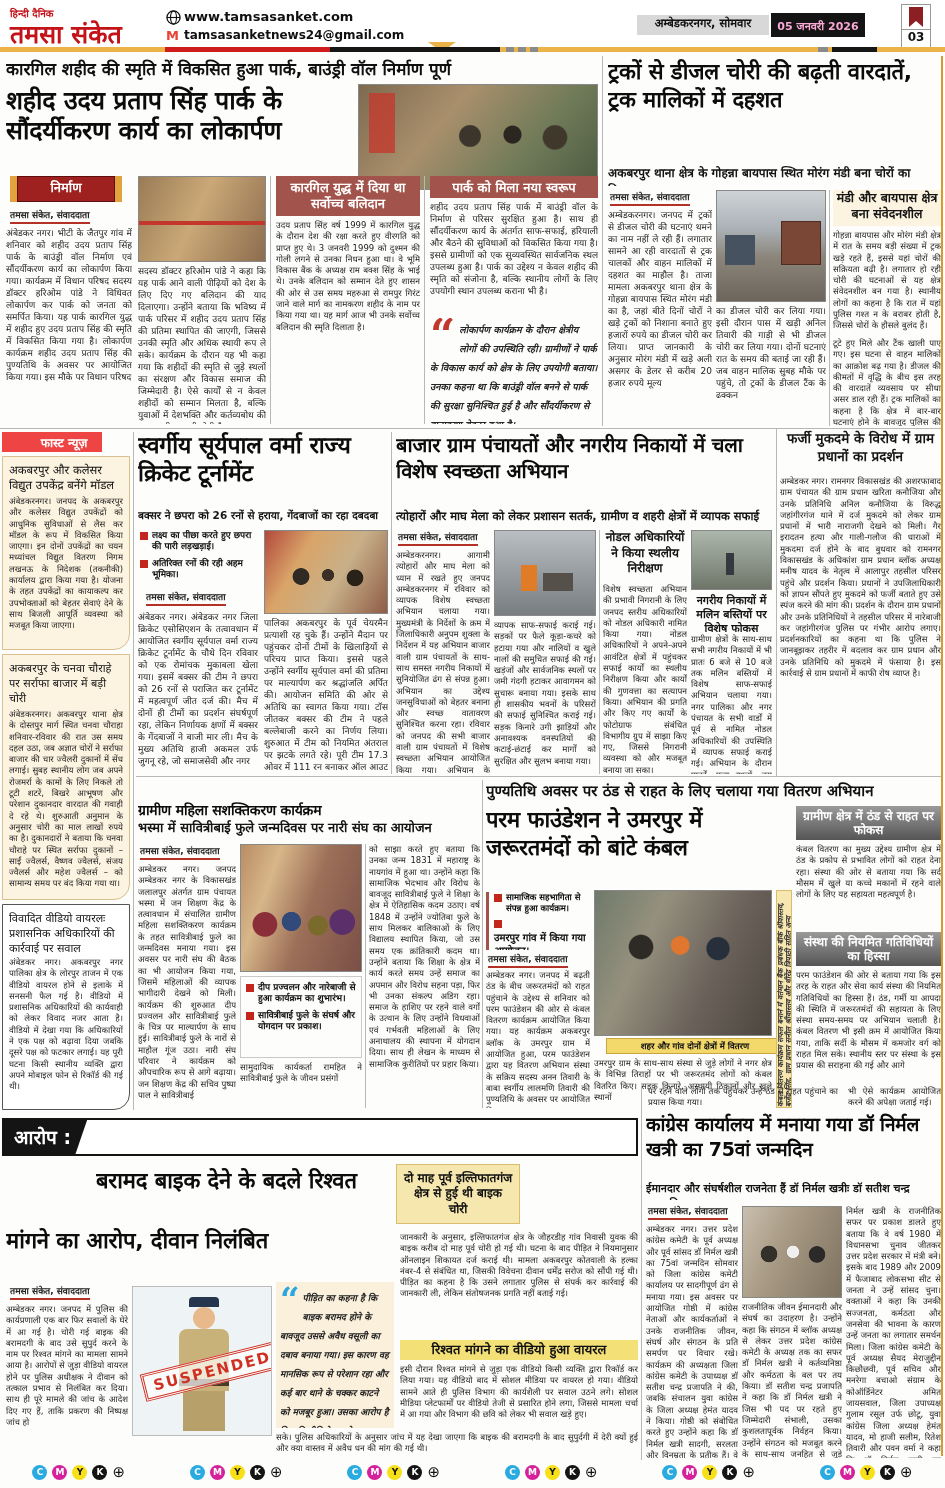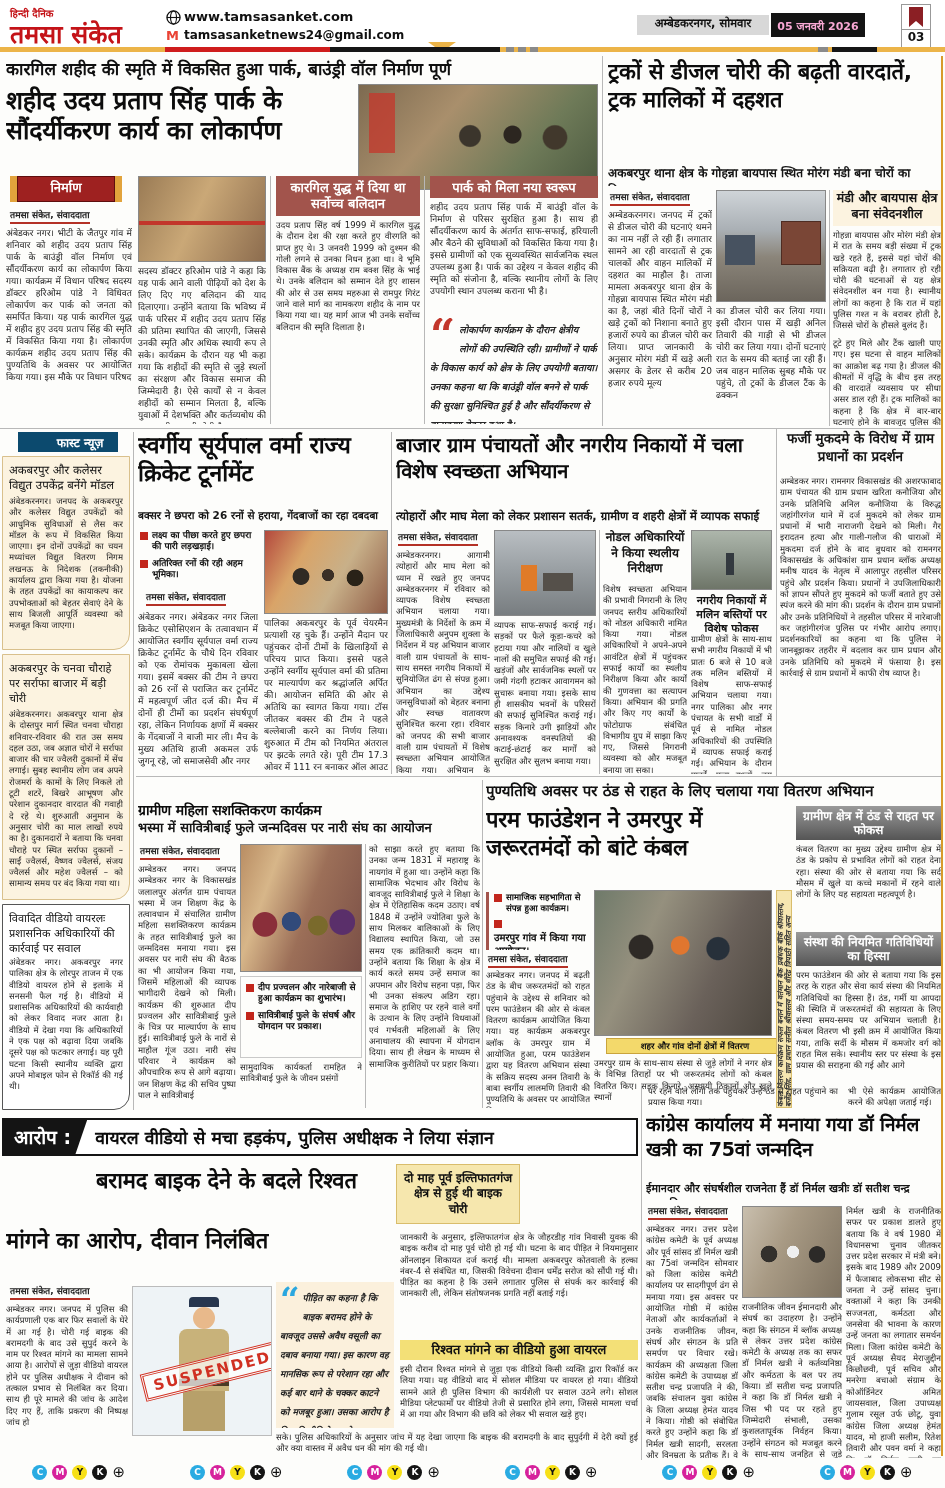--- a/index.html
+++ b/index.html
@@ -113,21 +113,21 @@
   <div class="abs" style="left:64px;top:30px;width:40px;height:44px;background:#7a4636;border:1px solid #4e2c22;"></div>
   <div class="abs" style="left:8px;top:44px;width:30px;height:30px;background:#475260;"></div>
 </div>
 <div class="abs bt" style="left:716px;top:306px;width:110px;height:120px;">का डीजल चोरी कर लिया गया। इसी दौरान पास में खड़ी अनिल तिवारी की गाड़ी से भी डीजल चोरी कर लिया गया। दोनों घटनाएं रात के समय की बताई जा रही हैं। जब वाहन मालिक सुबह मौके पर पहुंचे, तो ट्रकों के डीजल टैंक के ढक्कन</div>
 <div class="abs vr" style="left:829px;top:190px;height:236px;"></div>
 <div class="abs sub" style="left:833px;top:190px;width:108px;height:36px;font-size:12.5px;text-align:center;line-height:1.25;background:#fcf3e0;">मंडी और बायपास क्षेत्र बना संवेदनशील</div>
 <div class="abs bt85" style="left:833px;top:230px;width:108px;height:106px;">गोहन्ना बायपास और मोरंग मंडी क्षेत्र में रात के समय बड़ी संख्या में ट्रक खड़े रहते हैं, इससे यहां चोरों की सक्रियता बढ़ी है। लगातार हो रही चोरी की घटनाओं से यह क्षेत्र संवेदनशील बन गया है। स्थानीय लोगों का कहना है कि रात में यहां पुलिस गश्त न के बराबर होती है, जिससे चोरों के हौसले बुलंद हैं।</div>
 <div class="abs bt85" style="left:833px;top:338px;width:108px;height:88px;">टूटे हुए मिले और टैंक खाली पाए गए। इस घटना से वाहन मालिकों का आक्रोश बढ़ गया है। डीजल की कीमतों में वृद्धि के बीच इस तरह की वारदातें व्यवसाय पर सीधा असर डाल रही हैं। ट्रक मालिकों का कहना है कि क्षेत्र में बार-बार घटनाएं होने के बावजूद पुलिस की लापरवाही से दहशत है। उन्होंने पुलिस अधीक्षक से जांच कर कार्रवाई की मांग की है।</div>
 <div class="abs hr" style="left:0;top:428px;width:941px;"></div>
 
-<div class="abs" style="left:18px;top:432px;width:100px;height:20px;background:#0c4a6e;color:#fff;font-weight:700;font-size:12px;display:flex;align-items:center;justify-content:center;padding-left:24px;">
+<div class="abs" style="left:2px;top:432px;width:100px;height:20px;background:#ef4444;color:#fff;font-weight:700;font-size:12px;display:flex;align-items:center;justify-content:center;padding-left:24px;">
   <span>फास्ट न्यूज़</span>
 </div>
 <div class="abs creambox" style="left:2px;top:456px;width:128px;height:194px;">
   <div class="fn-title" style="font-size:11.5px;margin-bottom:4px;">अकबरपुर और कलेसर विद्युत उपकेंद्र बनेंगे मॉडल</div>
   <div class="bt85" style="height:140px;">अंबेडकरनगर। जनपद के अकबरपुर और कलेसर विद्युत उपकेंद्रों को आधुनिक सुविधाओं से लैस कर मॉडल के रूप में विकसित किया जाएगा। इन दोनों उपकेंद्रों का चयन मध्यांचल विद्युत वितरण निगम लखनऊ के निदेशक (तकनीकी) कार्यालय द्वारा किया गया है। योजना के तहत उपकेंद्रों का कायाकल्प कर उपभोक्ताओं को बेहतर सेवाएं देने के साथ बिजली आपूर्ति व्यवस्था को मजबूत किया जाएगा।</div>
 </div>
 <div class="abs creambox" style="left:2px;top:654px;width:128px;height:246px;">
   <div class="fn-title" style="font-size:11px;margin-bottom:4px;">अकबरपुर के चनवा चौराहे पर सर्राफा बाजार में बड़ी चोरी</div>
   <div class="bt85" style="height:204px;">अंबेडकरनगर। अकबरपुर थाना क्षेत्र के दोस्तपुर मार्ग स्थित चनवा चौराहा शनिवार-रविवार की रात उस समय दहल उठा, जब अज्ञात चोरों ने सर्राफा बाजार की चार ज्वैलरी दुकानों में सेंध लगाई। सुबह स्थानीय लोग जब अपने रोजमर्रा के कामों के लिए निकले तो टूटी शटरें, बिखरे आभूषण और परेशान दुकानदार वारदात की गवाही दे रहे थे। शुरुआती अनुमान के अनुसार चोरी का माल लाखों रुपये का है। दुकानदारों ने बताया कि चनवा चौराहे पर स्थित सर्राफा दुकानों – साईं ज्वैलर्स, वैष्णव ज्वैलर्स, संजय ज्वैलर्स और महेश ज्वैलर्स – को सामान्य समय पर बंद किया गया था।</div>
 </div>
@@ -226,21 +226,20 @@
 <div class="abs bt85" style="left:796px;top:844px;width:145px;height:84px;">कंबल वितरण का मुख्य उद्देश्य ग्रामीण क्षेत्र में ठंड के प्रकोप से प्रभावित लोगों को राहत देना रहा। संस्था की ओर से बताया गया कि सर्द मौसम में खुले या कच्चे मकानों में रहने वाले लोगों के लिए यह सहायता महत्वपूर्ण है।</div>
 <div class="abs graybox" style="left:796px;top:932px;width:145px;height:34px;font-size:12px;line-height:1.2;">संस्था की नियमित गतिविधियों का हिस्सा</div>
 <div class="abs bt85" style="left:796px;top:970px;width:145px;height:138px;">परम फाउंडेशन की ओर से बताया गया कि इस तरह के राहत और सेवा कार्य संस्था की नियमित गतिविधियों का हिस्सा हैं। ठंड, गर्मी या आपदा की स्थिति में जरूरतमंदों की सहायता के लिए संस्था समय-समय पर अभियान चलाती है। कंबल वितरण भी इसी क्रम में आयोजित किया गया, ताकि सर्दी के मौसम में कमजोर वर्ग को राहत मिल सके। स्थानीय स्तर पर संस्था के इस प्रयास की सराहना की गई और आगे</div>
 <div class="abs bt85" style="left:648px;top:1086px;width:190px;height:24px;">पर रहने वाले लोगों तक पहुंचकर उन्हें ठंड से राहत पहुंचाने का प्रयास किया गया।</div>
 <div class="abs bt85" style="left:848px;top:1086px;width:93px;height:24px;">भी ऐसे कार्यक्रम आयोजित करने की अपेक्षा जताई गई।</div>
 
 <div class="abs" style="left:2px;top:1118px;width:636px;height:38px;border:2px solid #141414;display:flex;align-items:center;background:#fff;overflow:hidden;">
   <div style="background:#141414;color:#fff;font-weight:800;font-size:19px;padding:0 16px 0 10px;height:100%;display:flex;align-items:center;clip-path:polygon(0 0,100% 0,86% 100%,0 100%);">
     <span>आरोप :</span>
   </div>
-  <div style="font-weight:800;font-size:17.5px;color:#0c0c0c;padding-left:8px;white-space:nowrap;">वायरल वीडियो से मचा हड़कंप, पुलिस अधीक्षक ने लिया संज्ञान</div>
 </div>
 
 <div class="abs hl" style="left:96px;top:1164px;width:296px;height:54px;font-size:22px;white-space:nowrap;">बरामद बाइक देने के बदले रिश्वत</div>
 <div class="abs" style="left:396px;top:1164px;width:124px;height:60px;background:#f6e7ae;border:1px solid #d9bd6c;display:flex;align-items:center;justify-content:center;padding:2px 6px;box-sizing:border-box;">
   <span style="font-size:12px;font-weight:700;text-align:center;line-height:1.3;">दो माह पूर्व इल्तिफातगंज क्षेत्र से हुई थी बाइक चोरी</span>
 </div>
 <div class="abs hl" style="left:6px;top:1224px;width:388px;height:52px;font-size:22px;white-space:nowrap;">मांगने का आरोप, दीवान निलंबित</div>
 <span class="abs byline" style="left:10px;top:1284px;">तमसा संकेत, संवाददाता</span>
 <div class="abs bt85" style="left:6px;top:1304px;width:122px;height:152px;">अम्बेडकर नगर। जनपद में पुलिस की कार्यप्रणाली एक बार फिर सवालों के घेरे में आ गई है। चोरी गई बाइक की बरामदगी के बाद उसे सुपुर्द करने के नाम पर रिश्वत मांगने का मामला सामने आया है। आरोपों से जुड़ा वीडियो वायरल होने पर पुलिस अधीक्षक ने दीवान को तत्काल प्रभाव से निलंबित कर दिया। साथ ही पूरे मामले की जांच के आदेश दिए गए हैं, ताकि प्रकरण की निष्पक्ष जांच हो</div>
 <div class="abs" style="left:132px;top:1286px;width:140px;height:150px;border:1px solid #bbb;background:#eef3f6;overflow:hidden;">

